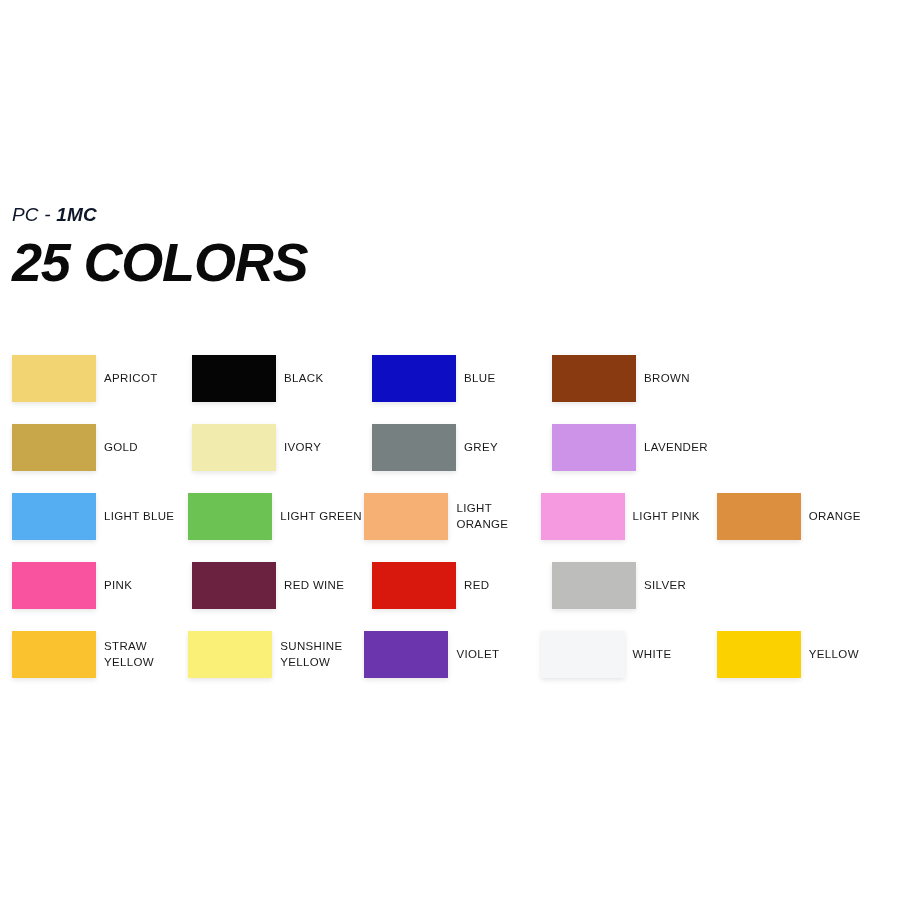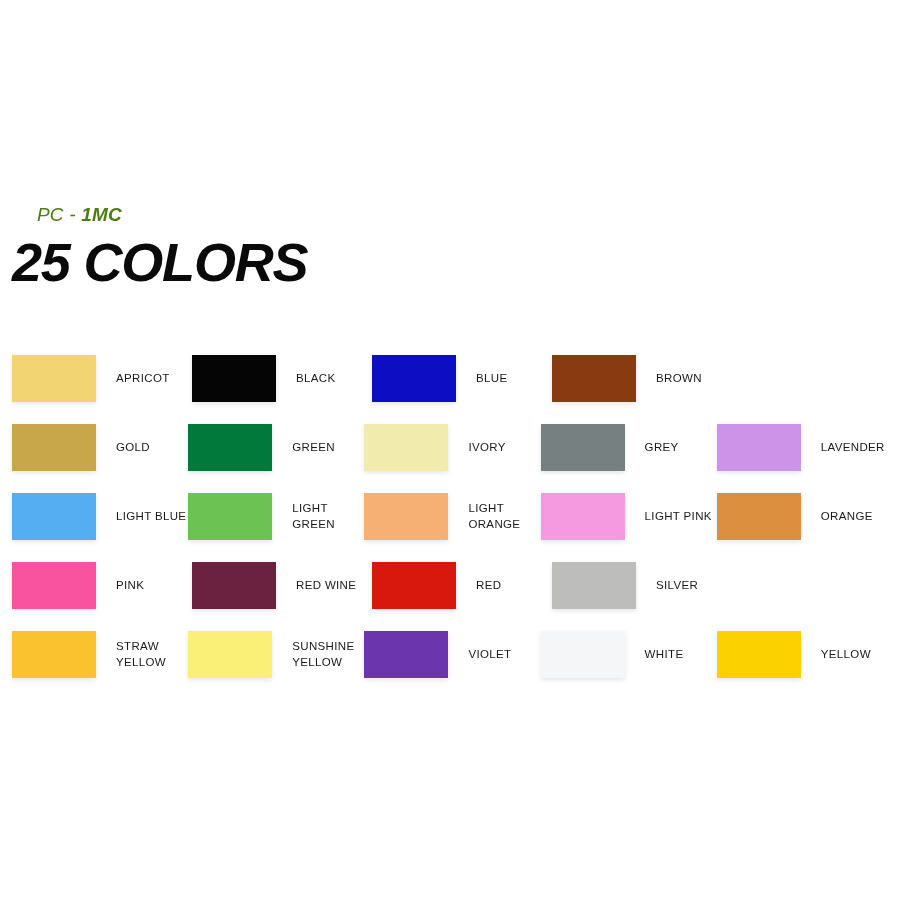--- a/index.html
+++ b/index.html
@@ -25,24 +25,23 @@
   
   .heading {
     position: absolute;
     left: 12px;
     top: 205px;
   }
   .eyebrow {
     font-size: 19px;
     font-style: italic;
     letter-spacing: 0.2px;
-    color: #4d7c0f;
+    color: #0f172a;
     line-height: 1;
     white-space: nowrap;
-    margin-left: 25px;
   }
   .eyebrow .prefix {
     font-weight: 400;
   }
   .eyebrow .code {
     font-weight: 800;
   }
   .title {
     margin-top: 12px;
     font-size: 53px;
@@ -72,21 +71,21 @@
     display: flex;
     align-items: flex-start;
   }
   .swatch {
     width: 84px;
     height: 47px;
     flex: 0 0 84px;
     box-shadow: 0 2px 5px rgba(0, 0, 0, 0.10);
   }
   .label {
-    margin-left: 20px;
+    margin-left: 8px;
     height: 47px;
     display: flex;
     align-items: center;
     font-size: 11.5px;
     font-weight: 400;
     letter-spacing: 0.35px;
     color: #1a1a1a;
     line-height: 1.35;
     text-transform: uppercase;
     white-space: pre-line;
@@ -122,24 +121,20 @@
           <div class="swatch" style="background: rgb(138, 58, 16);"></div>
           <div class="label">BROWN</div>
         </div>
       </div>
       <div class="row">
         <div class="cell">
           <div class="swatch" style="background: rgb(200, 167, 74);"></div>
           <div class="label">GOLD</div>
         </div>
         <div class="cell">
-          <div class="swatch" style="background: rgb(0, 121, 59);"></div>
-          <div class="label">GREEN</div>
-        </div>
-        <div class="cell">
           <div class="swatch" style="background: rgb(242, 235, 174);"></div>
           <div class="label">IVORY</div>
         </div>
         <div class="cell">
           <div class="swatch" style="background: rgb(118, 128, 128);"></div>
           <div class="label">GREY</div>
         </div>
         <div class="cell">
           <div class="swatch" style="background: rgb(204, 147, 232);"></div>
           <div class="label">LAVENDER</div>

